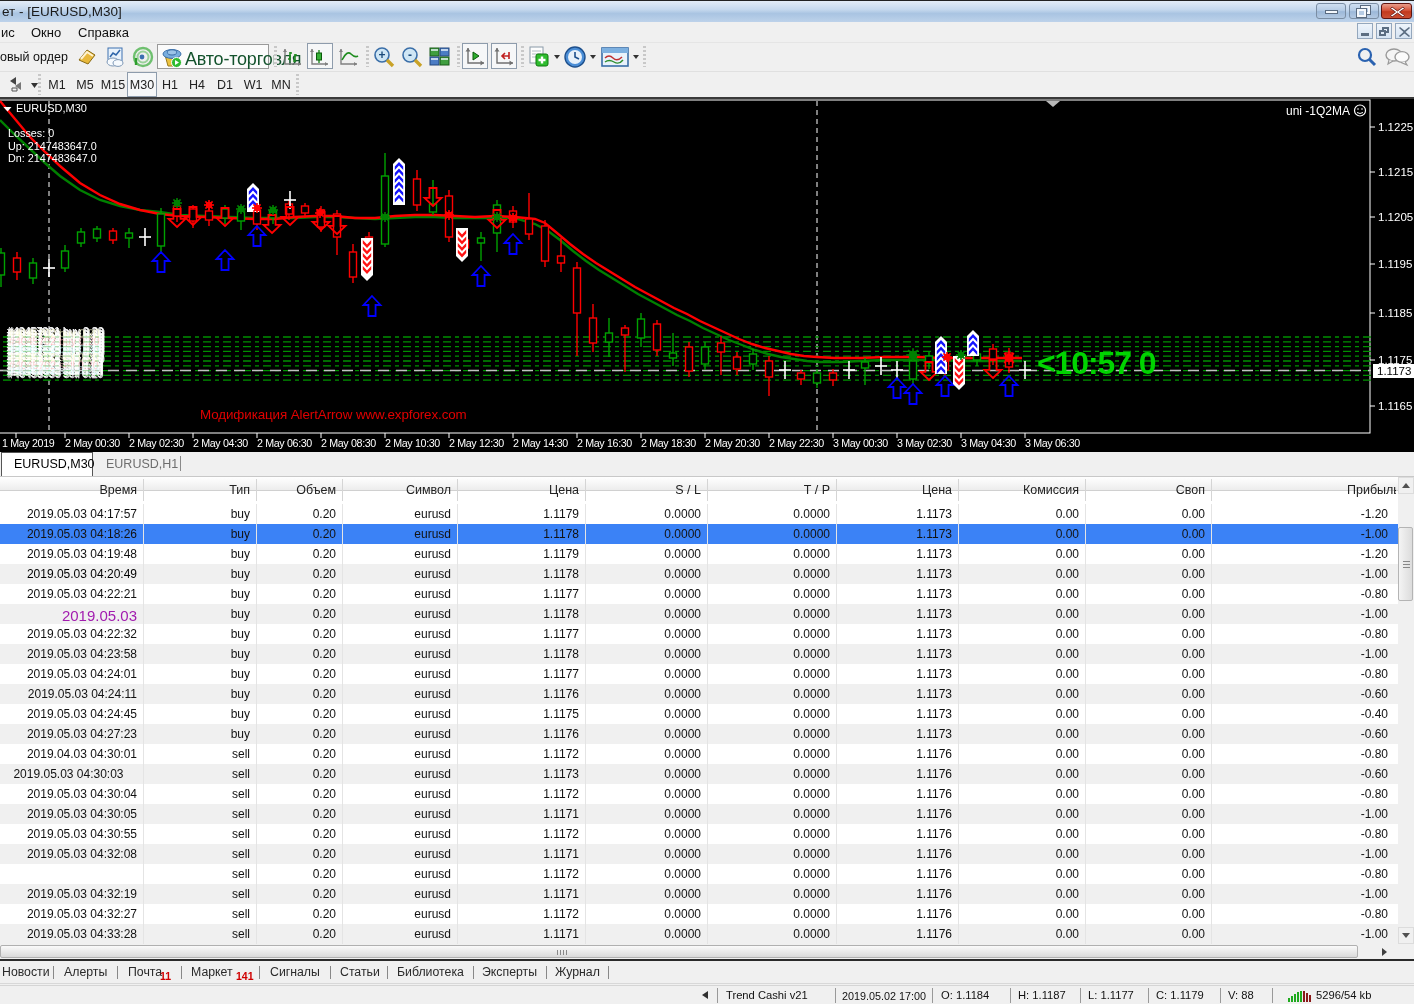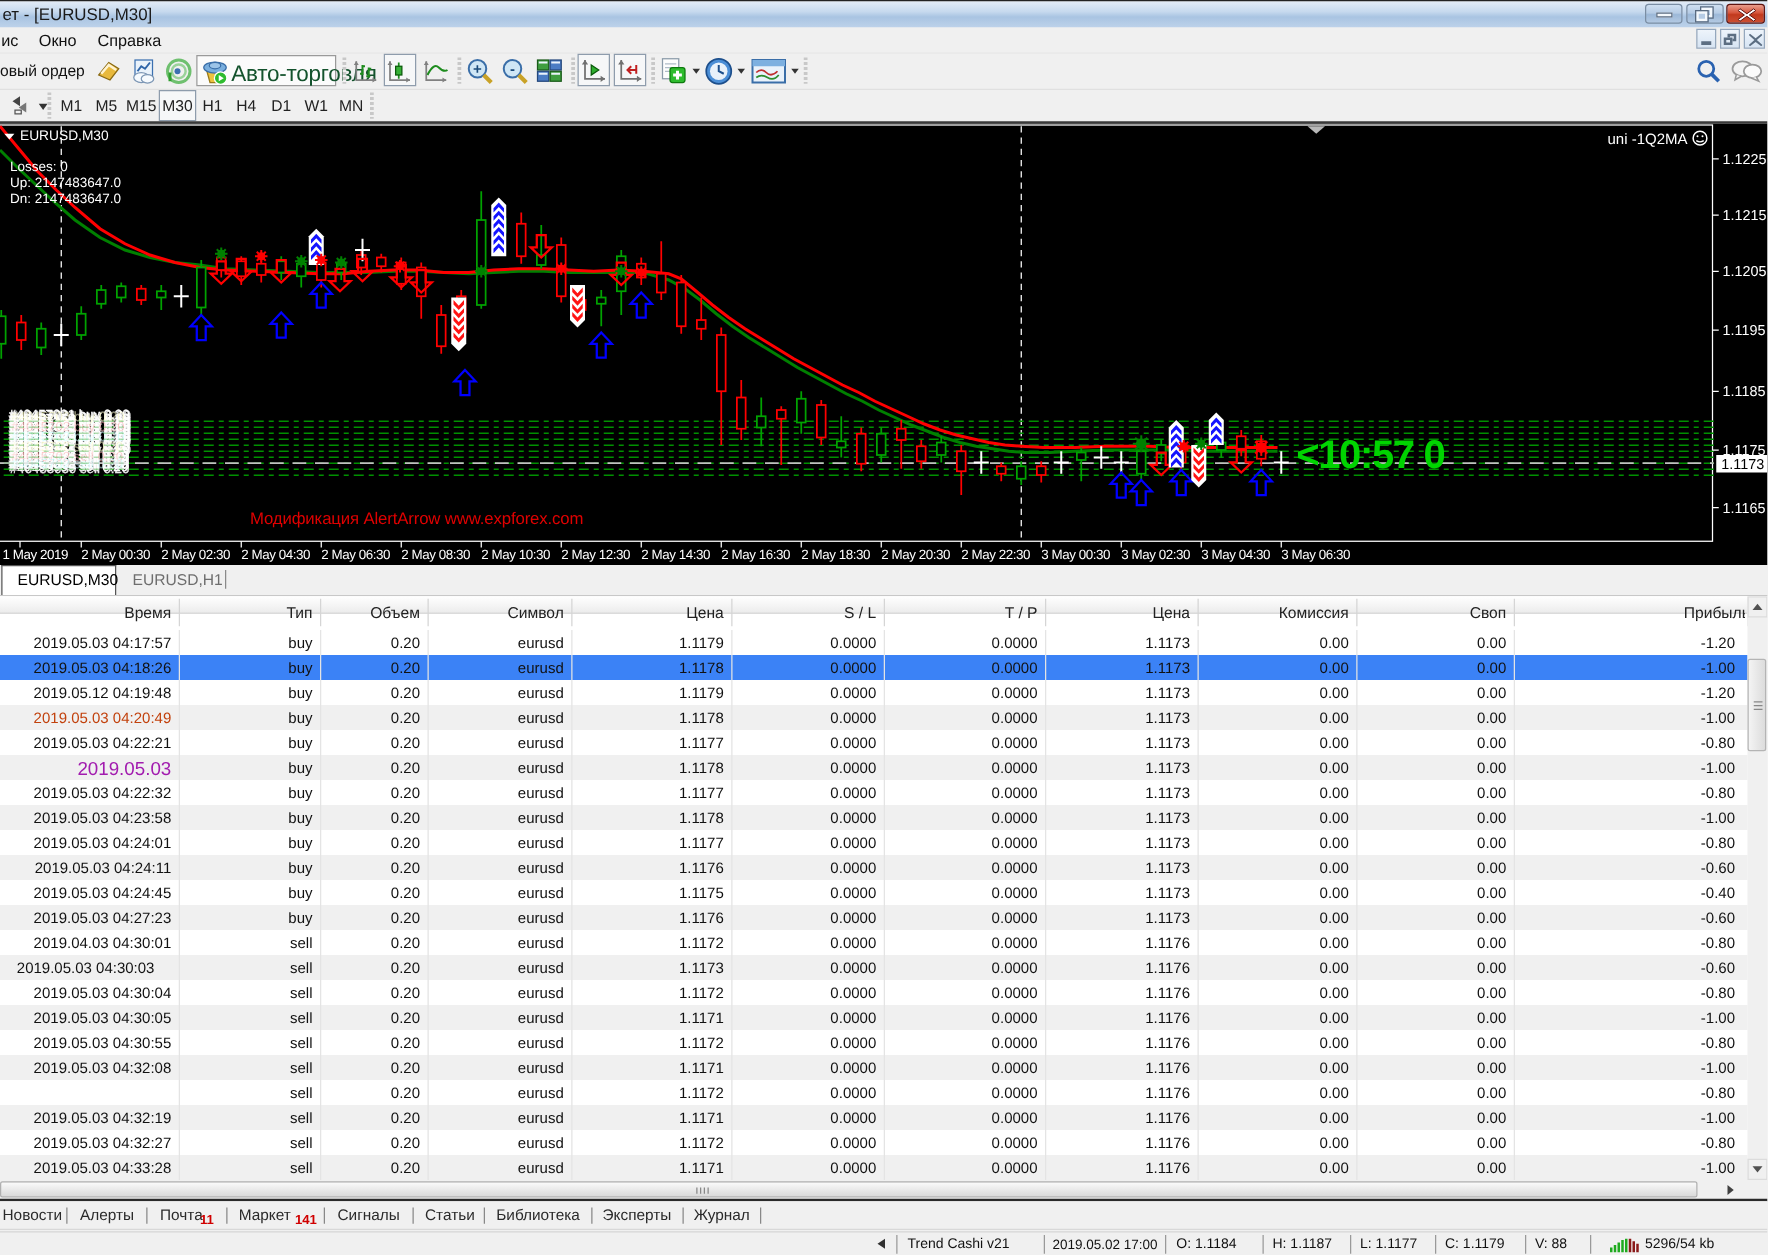--- a/index.html
+++ b/index.html
@@ -647,21 +647,21 @@
 <div class="abs" style="left:342px;top:0;width:1px;height:20px;background:#e4e4e4;"></div>
 <div class="abs" style="left:457px;top:0;width:1px;height:20px;background:#e4e4e4;"></div>
 <div class="abs" style="left:585px;top:0;width:1px;height:20px;background:#e4e4e4;"></div>
 <div class="abs" style="left:707px;top:0;width:1px;height:20px;background:#e4e4e4;"></div>
 <div class="abs" style="left:836px;top:0;width:1px;height:20px;background:#e4e4e4;"></div>
 <div class="abs" style="left:958px;top:0;width:1px;height:20px;background:#e4e4e4;"></div>
 <div class="abs" style="left:1085px;top:0;width:1px;height:20px;background:#e4e4e4;"></div>
 <div class="abs" style="left:1211px;top:0;width:1px;height:20px;background:#e4e4e4;"></div>
 </div>
 <div class="abs" style="left:0;top:67px;width:1398px;height:20px;background:#ffffff;">
-<div class="abs" style="left:0px;top:3px;width:137px;text-align:right;font-size:12px;color:#111;">2019.05.12 04:19:48</div>
+<div class="abs" style="left:0px;top:3px;width:137px;text-align:right;font-size:12px;color:#111;">2019.05.03 04:19:48</div>
 <div class="abs" style="left:143px;top:3px;width:107px;text-align:right;font-size:12px;color:#111;">buy</div>
 <div class="abs" style="left:256px;top:3px;width:80px;text-align:right;font-size:12px;color:#111;">0.20</div>
 <div class="abs" style="left:342px;top:3px;width:109px;text-align:right;font-size:12px;color:#111;">eurusd</div>
 <div class="abs" style="left:457px;top:3px;width:122px;text-align:right;font-size:12px;color:#111;">1.1179</div>
 <div class="abs" style="left:585px;top:3px;width:116px;text-align:right;font-size:12px;color:#111;">0.0000</div>
 <div class="abs" style="left:707px;top:3px;width:123px;text-align:right;font-size:12px;color:#111;">0.0000</div>
 <div class="abs" style="left:836px;top:3px;width:116px;text-align:right;font-size:12px;color:#111;">1.1173</div>
 <div class="abs" style="left:958px;top:3px;width:121px;text-align:right;font-size:12px;color:#111;">0.00</div>
 <div class="abs" style="left:1085px;top:3px;width:120px;text-align:right;font-size:12px;color:#111;">0.00</div>
 <div class="abs" style="left:1211px;top:3px;width:177px;text-align:right;font-size:12px;color:#111;">-1.20</div>
@@ -670,21 +670,21 @@
 <div class="abs" style="left:342px;top:0;width:1px;height:20px;background:#e4e4e4;"></div>
 <div class="abs" style="left:457px;top:0;width:1px;height:20px;background:#e4e4e4;"></div>
 <div class="abs" style="left:585px;top:0;width:1px;height:20px;background:#e4e4e4;"></div>
 <div class="abs" style="left:707px;top:0;width:1px;height:20px;background:#e4e4e4;"></div>
 <div class="abs" style="left:836px;top:0;width:1px;height:20px;background:#e4e4e4;"></div>
 <div class="abs" style="left:958px;top:0;width:1px;height:20px;background:#e4e4e4;"></div>
 <div class="abs" style="left:1085px;top:0;width:1px;height:20px;background:#e4e4e4;"></div>
 <div class="abs" style="left:1211px;top:0;width:1px;height:20px;background:#e4e4e4;"></div>
 </div>
 <div class="abs" style="left:0;top:87px;width:1398px;height:20px;background:#f0f0f0;">
-<div class="abs" style="left:0px;top:3px;width:137px;text-align:right;font-size:12px;color:#c2410c;">2019.05.03 04:20:49</div>
+<div class="abs" style="left:0px;top:3px;width:137px;text-align:right;font-size:12px;color:#000000;">2019.05.03 04:20:49</div>
 <div class="abs" style="left:143px;top:3px;width:107px;text-align:right;font-size:12px;color:#111;">buy</div>
 <div class="abs" style="left:256px;top:3px;width:80px;text-align:right;font-size:12px;color:#111;">0.20</div>
 <div class="abs" style="left:342px;top:3px;width:109px;text-align:right;font-size:12px;color:#111;">eurusd</div>
 <div class="abs" style="left:457px;top:3px;width:122px;text-align:right;font-size:12px;color:#111;">1.1178</div>
 <div class="abs" style="left:585px;top:3px;width:116px;text-align:right;font-size:12px;color:#111;">0.0000</div>
 <div class="abs" style="left:707px;top:3px;width:123px;text-align:right;font-size:12px;color:#111;">0.0000</div>
 <div class="abs" style="left:836px;top:3px;width:116px;text-align:right;font-size:12px;color:#111;">1.1173</div>
 <div class="abs" style="left:958px;top:3px;width:121px;text-align:right;font-size:12px;color:#111;">0.00</div>
 <div class="abs" style="left:1085px;top:3px;width:120px;text-align:right;font-size:12px;color:#111;">0.00</div>
 <div class="abs" style="left:1211px;top:3px;width:177px;text-align:right;font-size:12px;color:#111;">-1.00</div>

